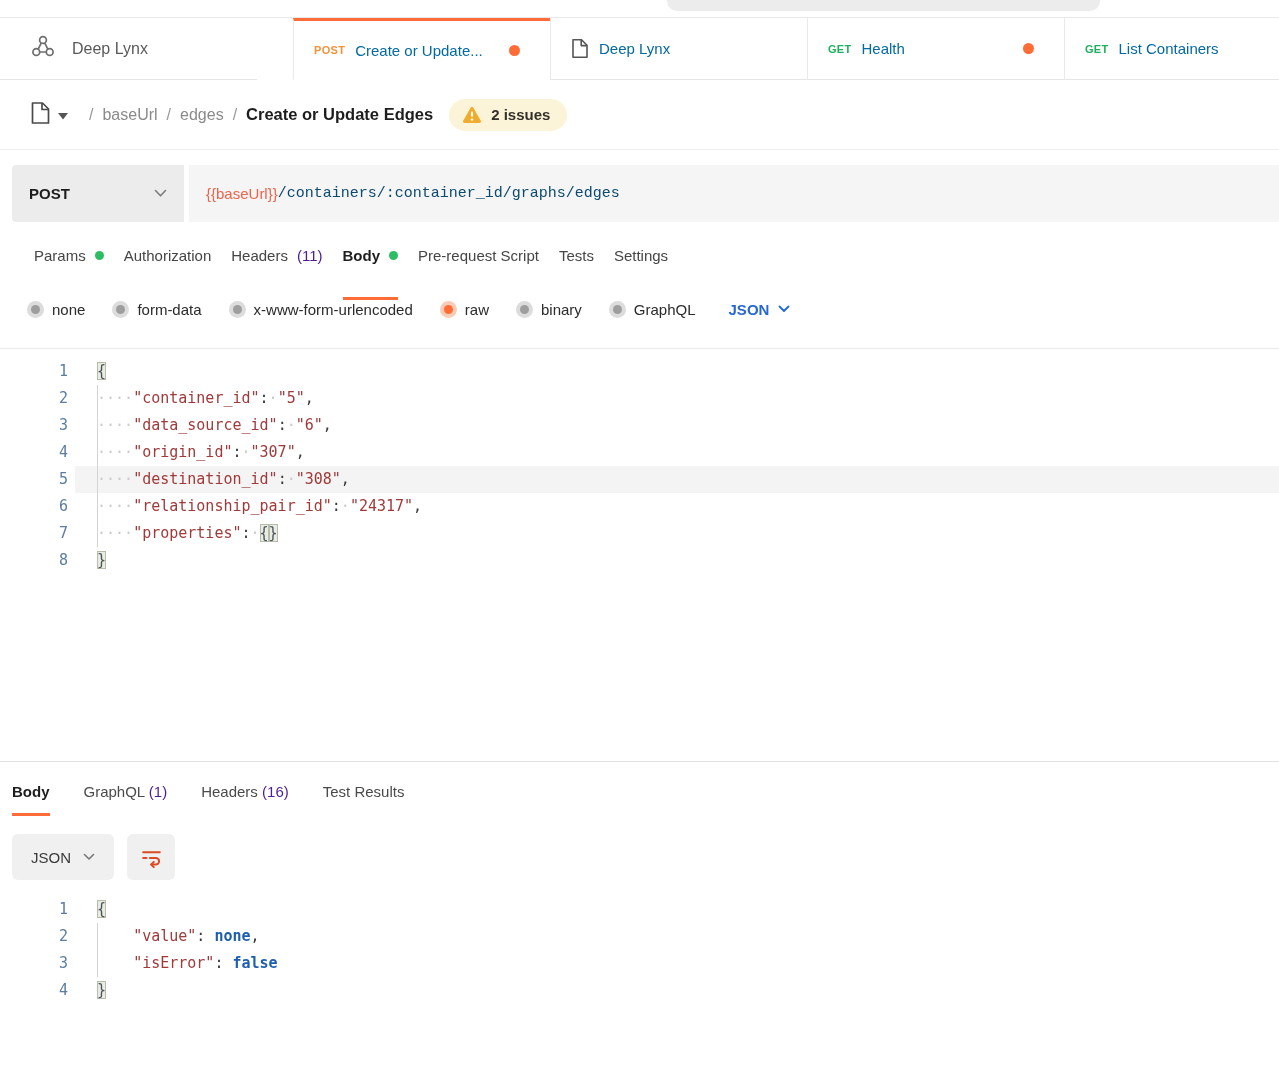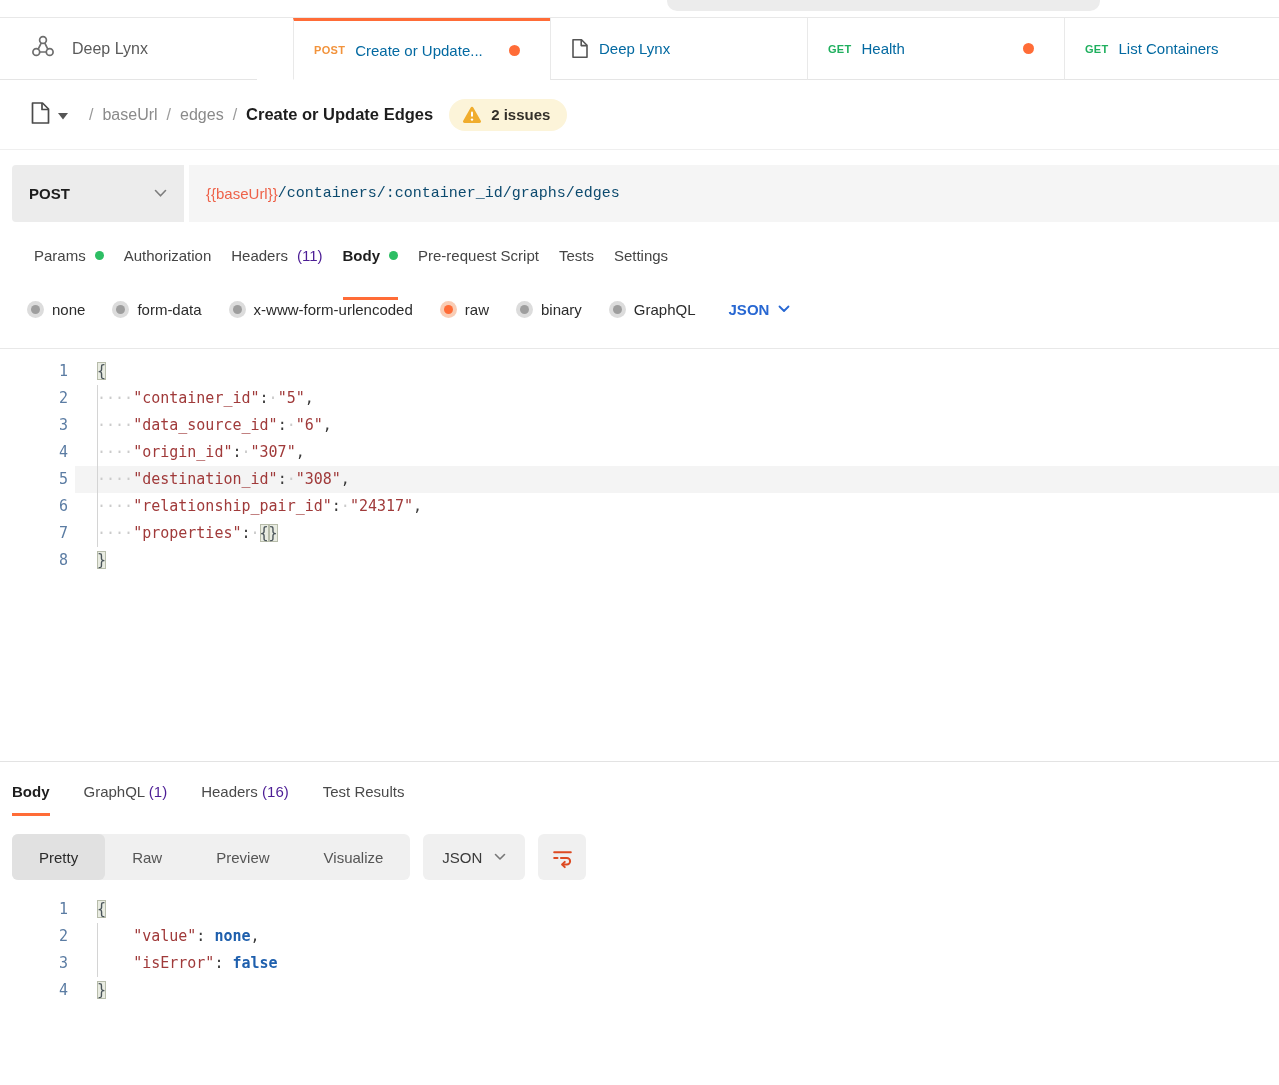--- a/index.html
+++ b/index.html
@@ -334,26 +334,20 @@
   <div class="resp-tab">
     <span>Headers</span>
      <span class="tab-count">(16)</span>
   </div>
   <div class="resp-tab">
     <span>Test Results</span>
     
   </div>
     </div>
   <div class="resp-toolbar">
-    <div class="segmented">
-  <div class="seg sel">Pretty</div>
-  <div class="seg">Raw</div>
-  <div class="seg">Preview</div>
-  <div class="seg">Visualize</div>
-      </div>
     <div class="json-btn">
       <span>JSON</span>
       <span class="chev" style="display:flex;">
         <svg width="12" height="8" viewBox="0 0 12 8">
             <polyline points="1.5,1.5 6,6 10.5,1.5" fill="none" stroke="currentColor" stroke-width="1.6" stroke-linecap="round" stroke-linejoin="round"></polyline>
           </svg>
       </span>
     </div>
     <div class="wrap-btn">
       <span style="display:flex;">

